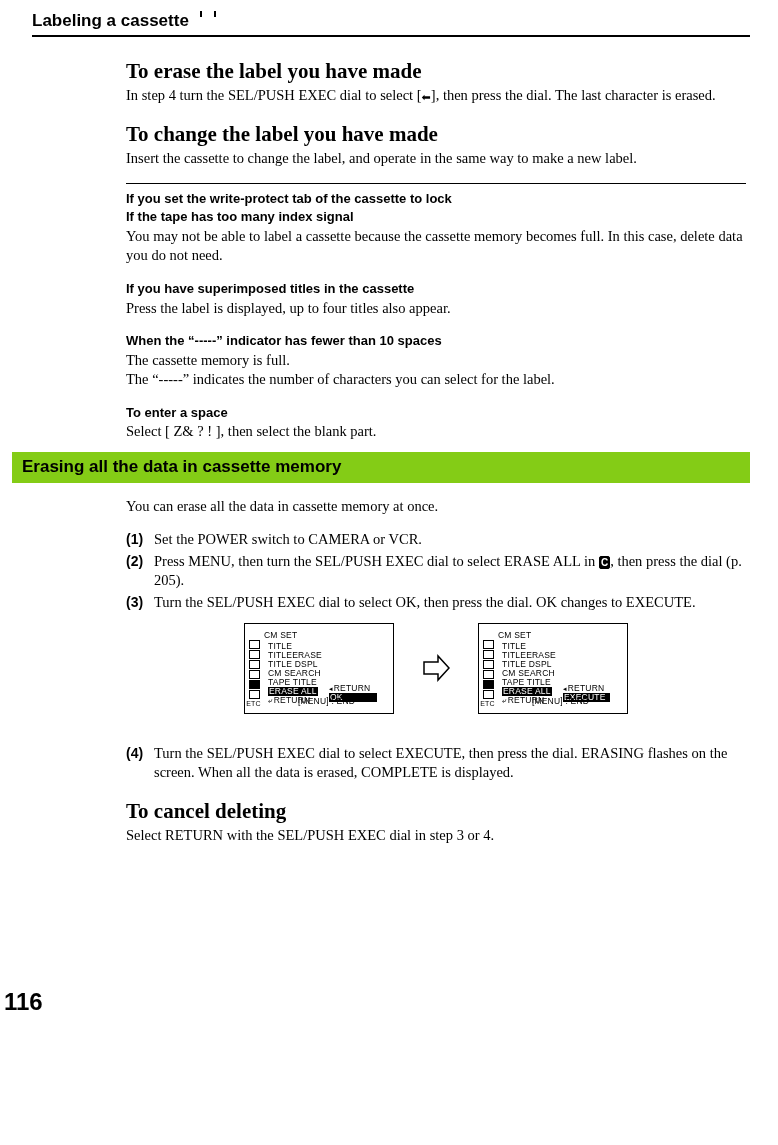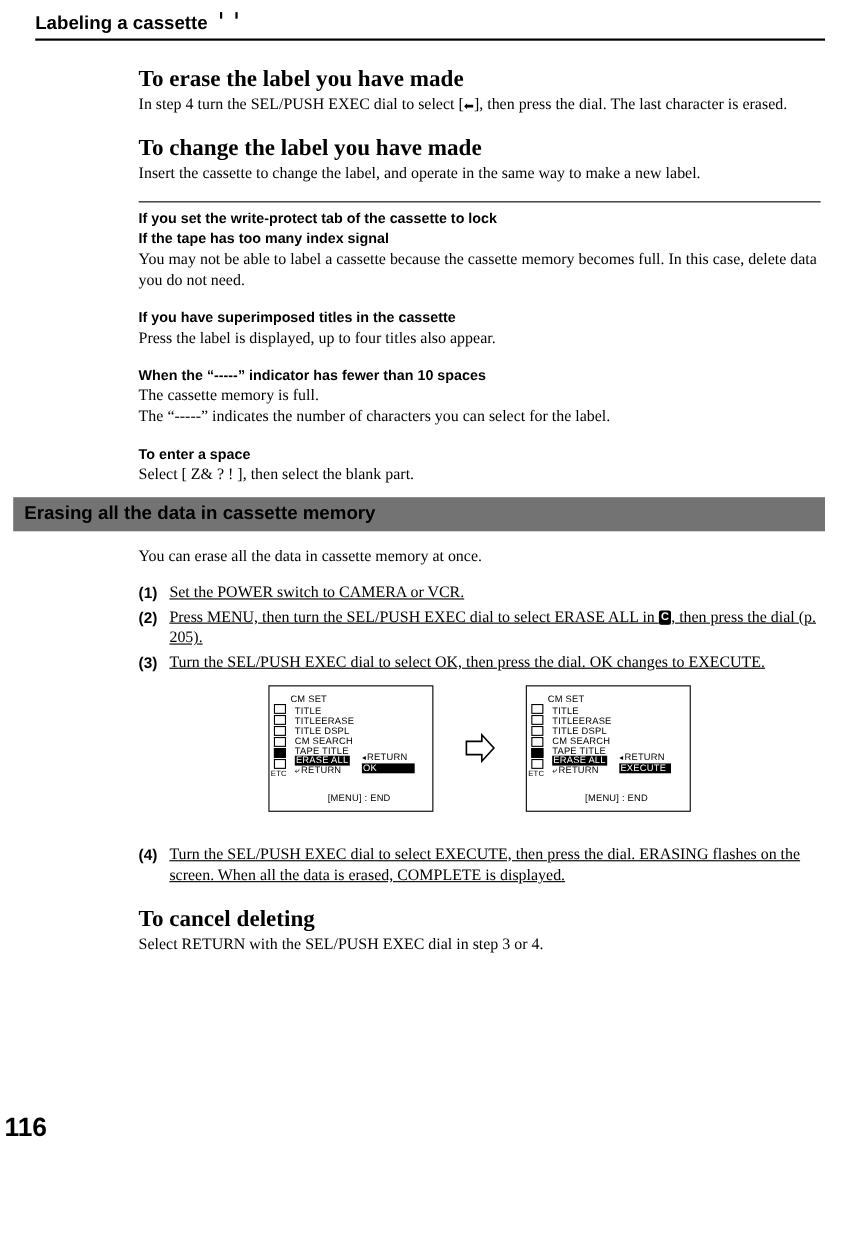--- a/index.html
+++ b/index.html
@@ -51,37 +51,37 @@
     font-size: 13px;
     margin: 0 0 1px 0;
   }
   p { margin: 0 0 14px 0; }
   hr.thin {
     border: none;
     border-top: 1.5px solid #000;
     margin: 4px 0 6px 0;
   }
   .section-bar {
-    background: #737373;
+    background: #84cc16;
     font-family: Verdana, Geneva, sans-serif;
     font-weight: 700;
     font-size: 17px;
     padding: 4px 10px 4px 10px;
     margin: 6px 0 14px -20px;
   }
   .steps { margin: 0 0 10px 0; padding: 0; }
   .step { display: flex; margin-bottom: 2px; }
   .step .num {
     font-family: Verdana, Geneva, sans-serif;
     font-weight: 700;
     font-size: 14px;
     width: 28px;
     flex: none;
   }
-  .step .txt { flex: 1; text-decoration: underline; }
+  .step .txt { flex: 1; }
   .menu-icon {
     display:inline-block;
     font-family: Arial, sans-serif;
     font-weight:700;
     font-size:10px;
     border:1.5px solid #000;
     padding:0 1px;
     line-height: 11px;
     vertical-align: middle;
     background:#000;
@@ -91,21 +91,21 @@
   .screens-row {
     display:flex;
     justify-content:center;
     align-items:center;
     gap: 28px;
     margin: 6px 0 30px 0;
   }
   .screen {
     border: 1.5px solid #000;
     width: 150px;
-    height: 115px;
+    height: 91px;
     font-family: Arial, Helvetica, sans-serif;
     font-size: 8.5px;
     letter-spacing: 0.2px;
     padding: 6px 5px 4px 5px;
     box-sizing: border-box;
     position: relative;
   }
   .screen .header { margin-left: 14px; margin-bottom:1px; }
   .screen .icons {
     position:absolute;

